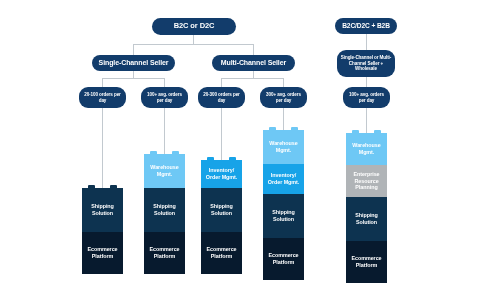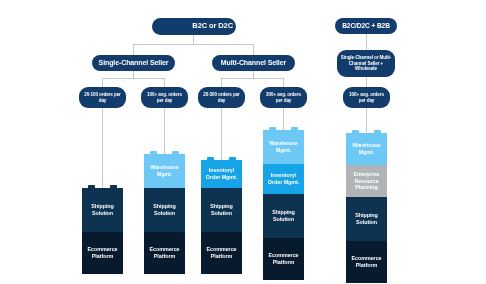--- a/index.html
+++ b/index.html
@@ -38,21 +38,21 @@
     display: flex;
     align-items: center;
     justify-content: center;
     text-align: center;
     font-weight: bold;
     box-sizing: border-box;
     line-height: 1.18;
     letter-spacing: -0.1px;
     padding: 1px 3px;
   }
-  .node.lvl1 { font-size: 7.5px; border-radius: 10px; justify-content: flex-end; }
+  .node.lvl1 { font-size: 7.5px; border-radius: 10px; }
   .node.lvl2 { font-size: 7px;   border-radius: 10px; }
   .node.lvl3 { font-size: 4.6px; border-radius: 9px; }
   .node.lvl2b{ font-size: 4.6px; border-radius: 9px; }
 
   
   .stack {
     position: absolute;
     width: 41px;
   }
   .brick {

